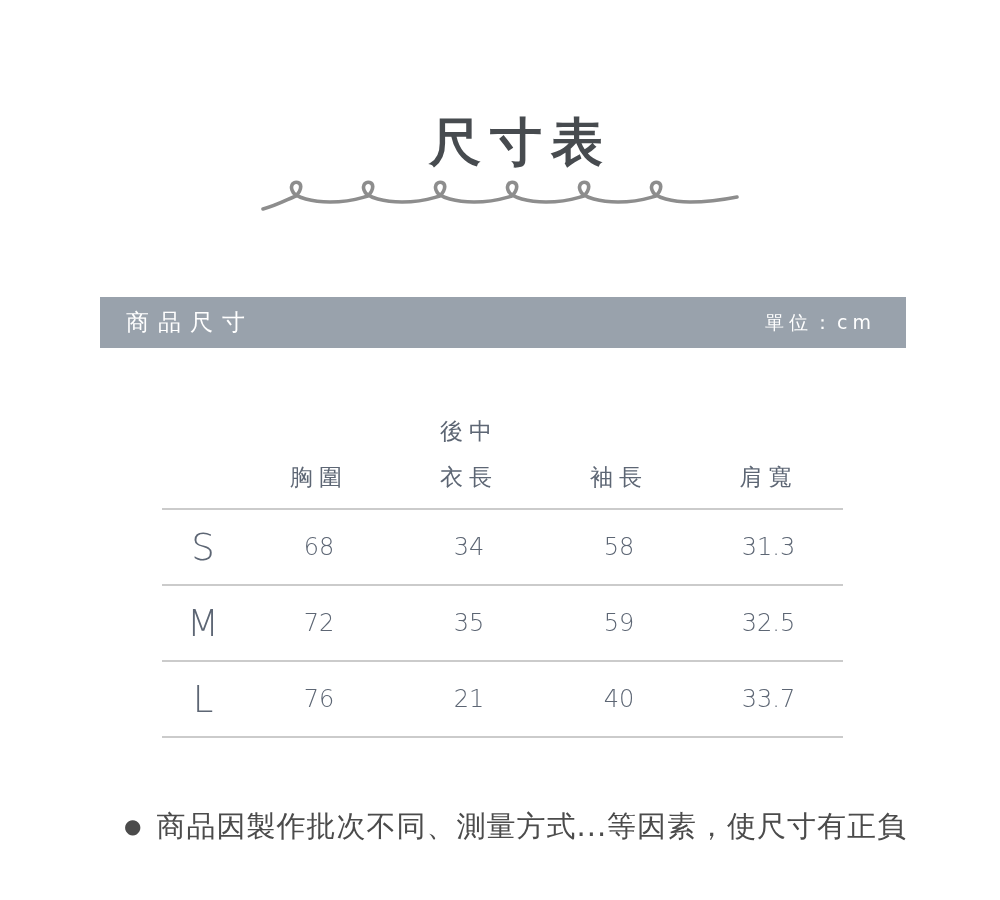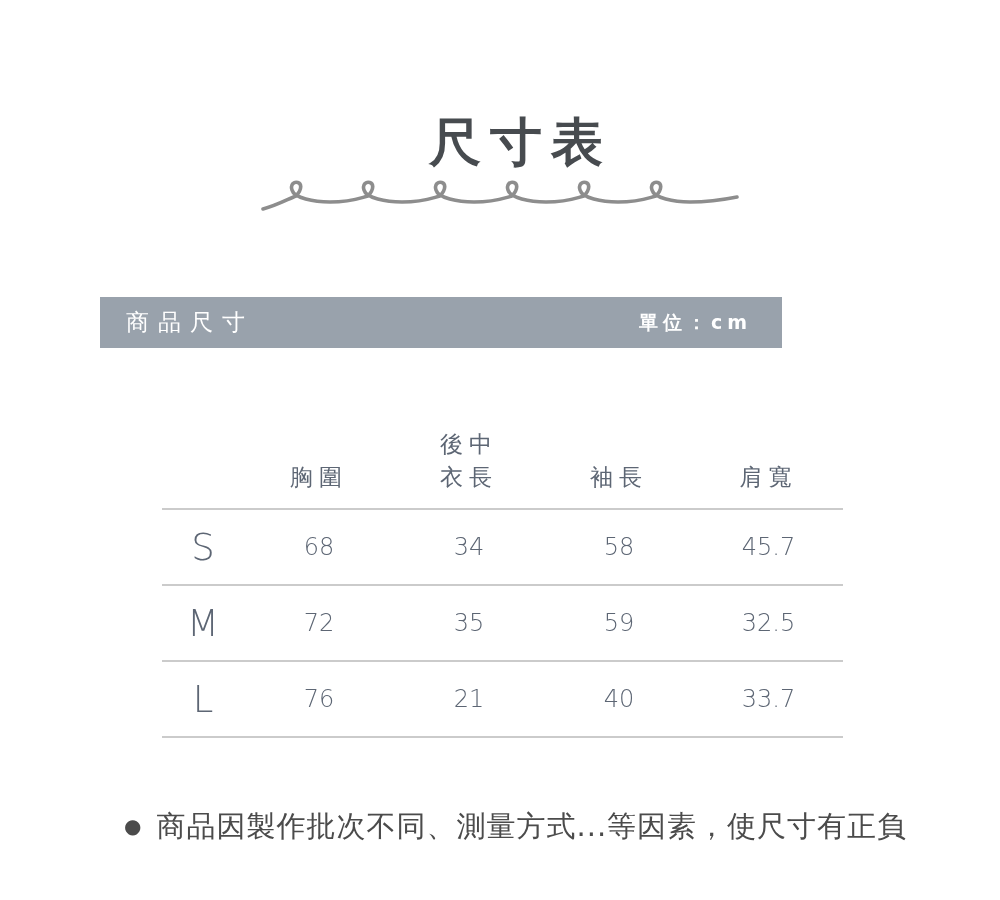--- a/index.html
+++ b/index.html
@@ -30,38 +30,38 @@
     position: absolute;
     left: 258px;
     top: 168px;
     width: 484px;
     height: 48px;
   }
   .section-bar {
     position: absolute;
     left: 100px;
     top: 297px;
-    width: 682px;
+    width: 806px;
     height: 51px;
     background: #99a2ac;
     display: flex;
     align-items: center;
     justify-content: space-between;
     box-sizing: border-box;
     padding: 0 30px 0 26px;
     color: #ffffff;
   }
   .section-bar .bar-title {
     font-size: 23px;
     font-weight: 400;
     letter-spacing: 9px;
   }
   .section-bar .bar-unit {
     font-size: 19px;
-    font-weight: 700;
+    font-weight: 400;
     letter-spacing: 5px;
   }
   table.size-table {
     position: absolute;
     left: 162px;
     top: 400px;
     width: 681px;
     border-collapse: collapse;
     color: #5d6674;
     table-layout: fixed;
@@ -76,20 +76,21 @@
     vertical-align: bottom;
     padding-bottom: 14px;
     font-weight: 400;
     font-size: 23px;
     letter-spacing: 6px;
     border-bottom: 2px solid #cbcbcb;
   }
   table.size-table thead .h-line {
     line-height: 33px;
     white-space: nowrap;
+    margin-top: 13px;
   }
   table.size-table tbody td {
     height: 74px;
     border-bottom: 2px solid #cbcbcb;
     font-size: 24px;
     font-weight: 300;
   }
   table.size-table tbody td.size-cell {
     font-size: 37px;
     font-weight: 300;
@@ -171,21 +172,21 @@
           <div class="h-line">肩寬</div>
         </th>
       </tr>
     </thead>
     <tbody>
       <tr>
         <td class="size-cell">S</td>
         <td>68</td>
         <td>34</td>
         <td>58</td>
-        <td>45.7</td>
+        <td>31.3</td>
       </tr>
       <tr>
         <td class="size-cell">M</td>
         <td>72</td>
         <td>35</td>
         <td>59</td>
         <td>32.5</td>
       </tr>
       <tr>
         <td class="size-cell">L</td>

